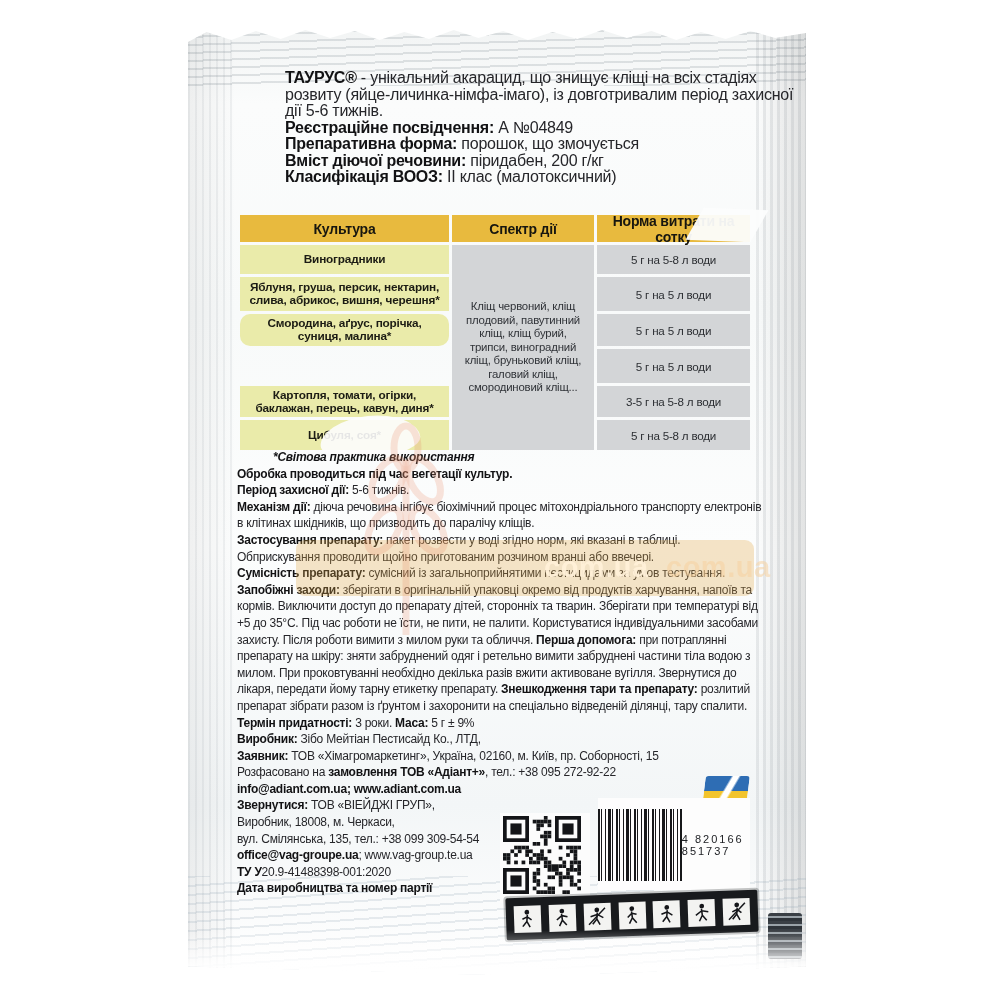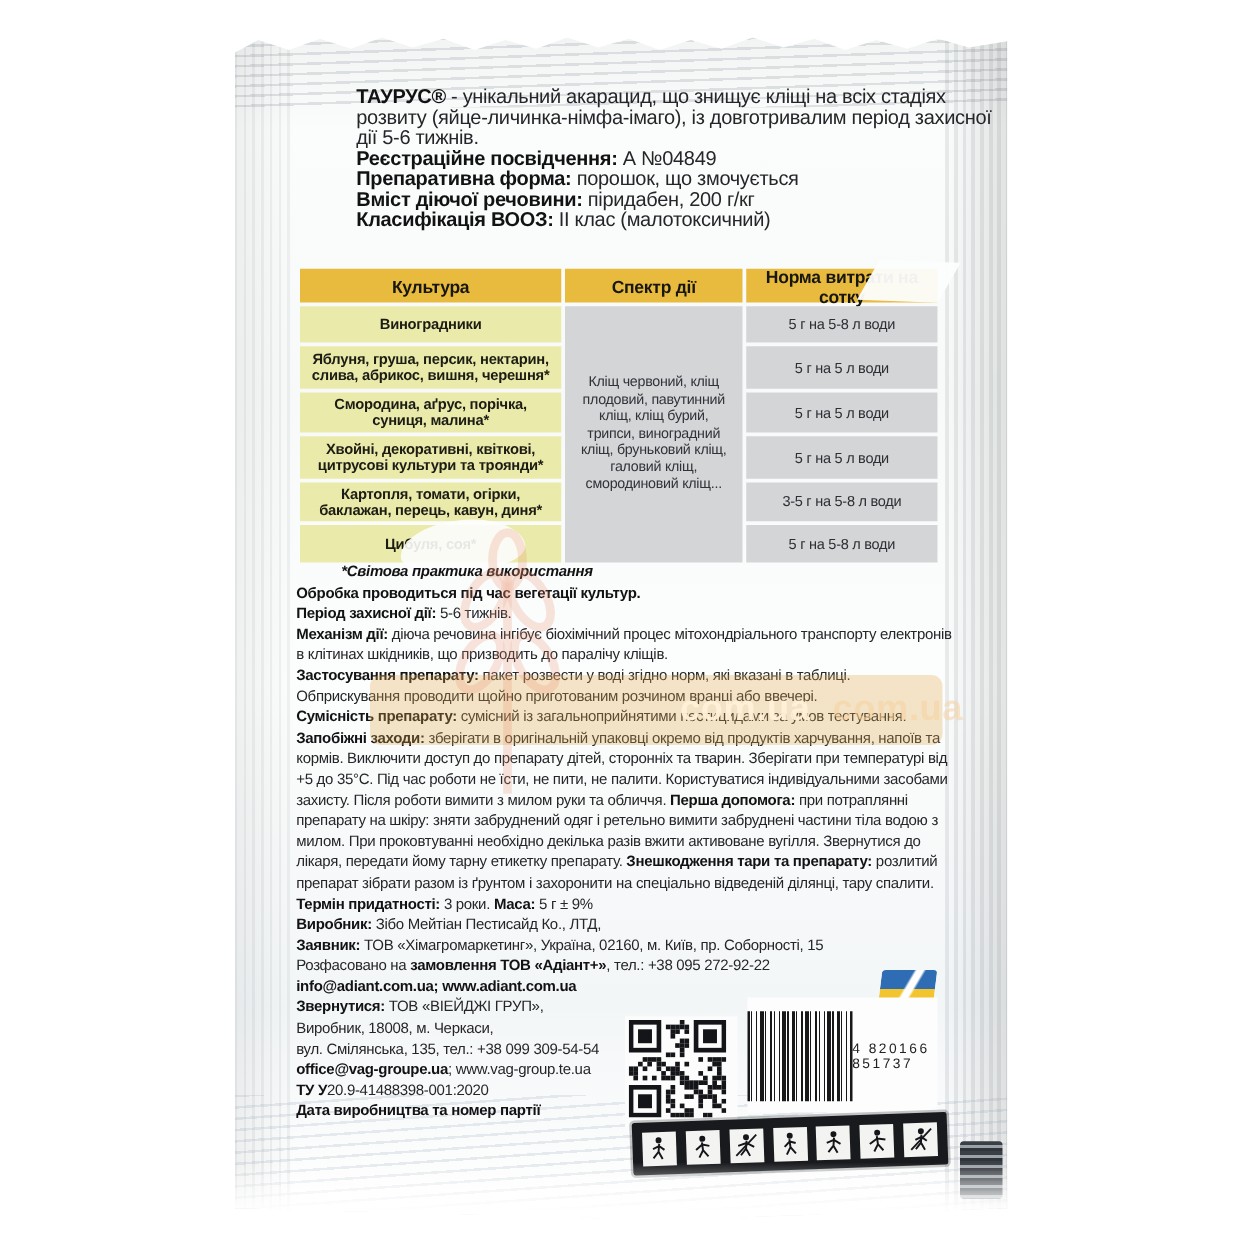--- a/index.html
+++ b/index.html
@@ -97,23 +97,22 @@
 
   <div class="rate-table" id="rate-table">
       <div class="th" style="grid-area: 1 / 1; background: rgb(232, 186, 62);">Культура</div>
       <div class="th" style="grid-area: 1 / 2; background: rgb(232, 186, 62);">Спектр дії</div>
       <div class="th" style="grid-area: 1 / 3; background: rgb(232, 186, 62);">Норма витрати на сотку</div>
       <div class="cell-culture" style="grid-area: 2 / 1; background: rgb(234, 235, 170);">Виноградники</div>
       <div class="cell-spectrum" style="grid-area: 2 / 2 / span 6; background: rgb(211, 213, 215);">Кліщ червоний, кліщ плодовий, павутинний кліщ, кліщ бурий, трипси, виноградний кліщ, бруньковий кліщ, галовий кліщ, смородиновий кліщ...</div>
       <div class="cell-rate" style="grid-area: 2 / 3; background: rgb(211, 213, 215);">5 г на 5-8 л води</div>
       <div class="cell-culture" style="grid-area: 3 / 1; background: rgb(234, 235, 170);">Яблуня, груша, персик, нектарин, слива, абрикос, вишня, черешня*</div>
       <div class="cell-rate" style="grid-area: 3 / 3; background: rgb(211, 213, 215);">5 г на 5 л води</div>
-      <div class="cell-culture" style="grid-area: 4 / 1; background: rgb(234, 235, 170);">Смородина, аґрус, порічка, суниця, малина*</div>
+      <div class="cell-culture" style="grid-area: 4 / 1; background: rgb(234, 235, 170); border-radius: 10px;">Смородина, аґрус, порічка, суниця, малина*</div>
       <div class="cell-rate" style="grid-area: 4 / 3; background: rgb(211, 213, 215);">5 г на 5 л води</div>
-      <div class="cell-culture" style="grid-area: 5 / 1; background: rgb(234, 235, 170);">Хвойні, декоративні, квіткові, цитрусові культури та троянди*</div>
       <div class="cell-rate" style="grid-area: 5 / 3; background: rgb(211, 213, 215);">5 г на 5 л води</div>
       <div class="cell-culture" style="grid-area: 6 / 1; background: rgb(234, 235, 170);">Картопля, томати, огірки, баклажан, перець, кавун, диня*</div>
       <div class="cell-rate" style="grid-area: 6 / 3; background: rgb(211, 213, 215);">3-5 г на 5-8 л води</div>
       <div class="cell-culture" style="grid-area: 7 / 1; background: rgb(234, 235, 170);">Цибуля, соя*</div>
       <div class="cell-rate" style="grid-area: 7 / 3; background: rgb(211, 213, 215);">5 г на 5-8 л води</div>
     </div>
   <div class="header-fold"></div>
   <div class="white-blob"></div>
 
   <div class="flow2" id="flow2">

